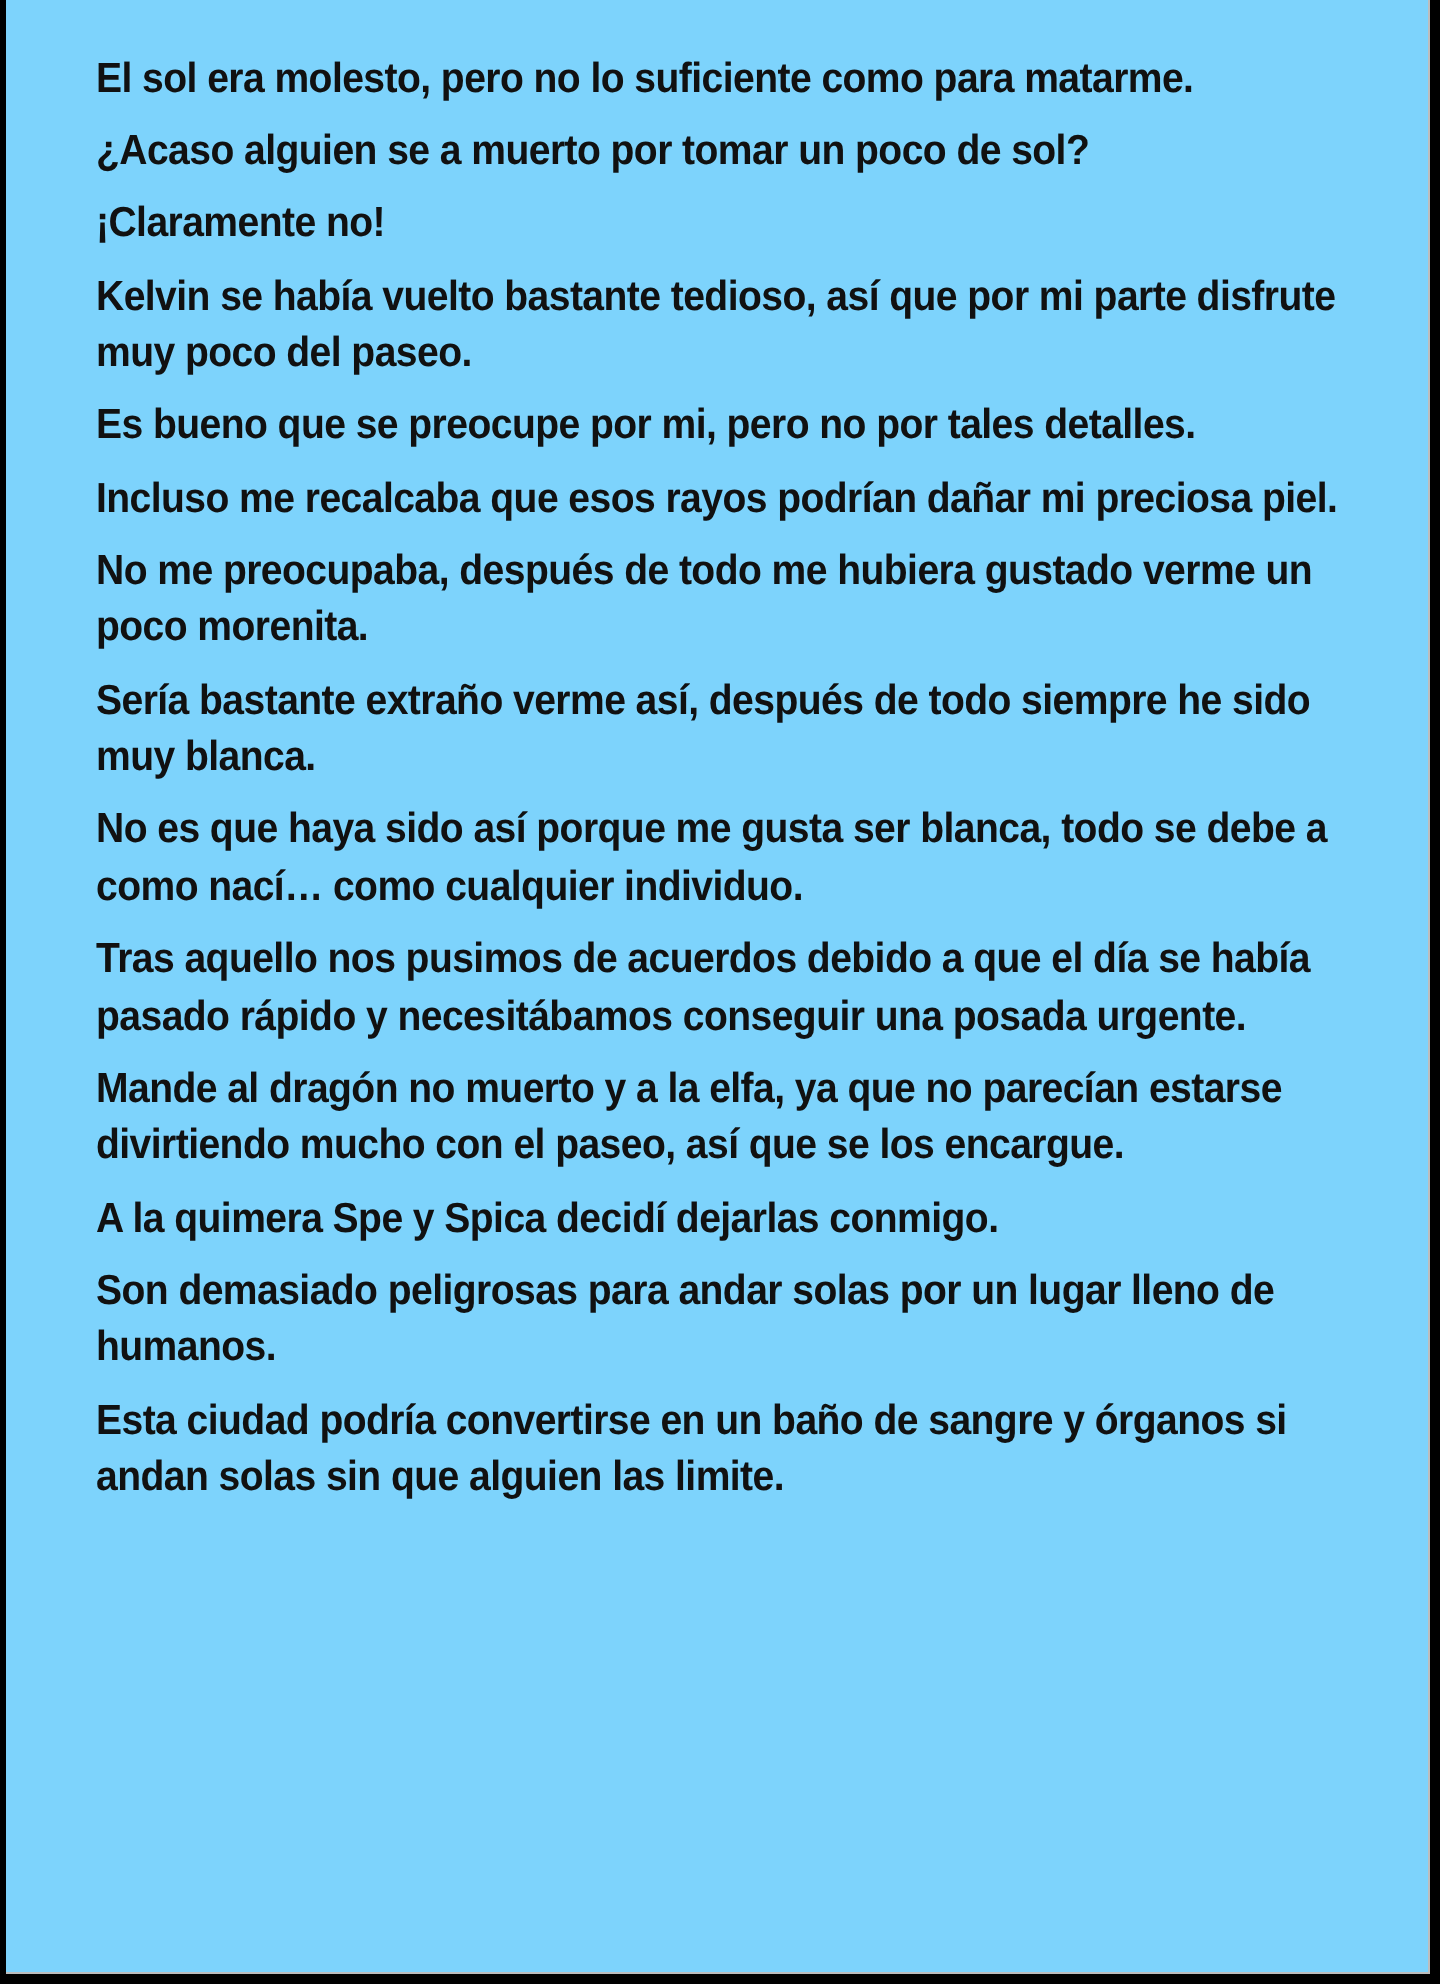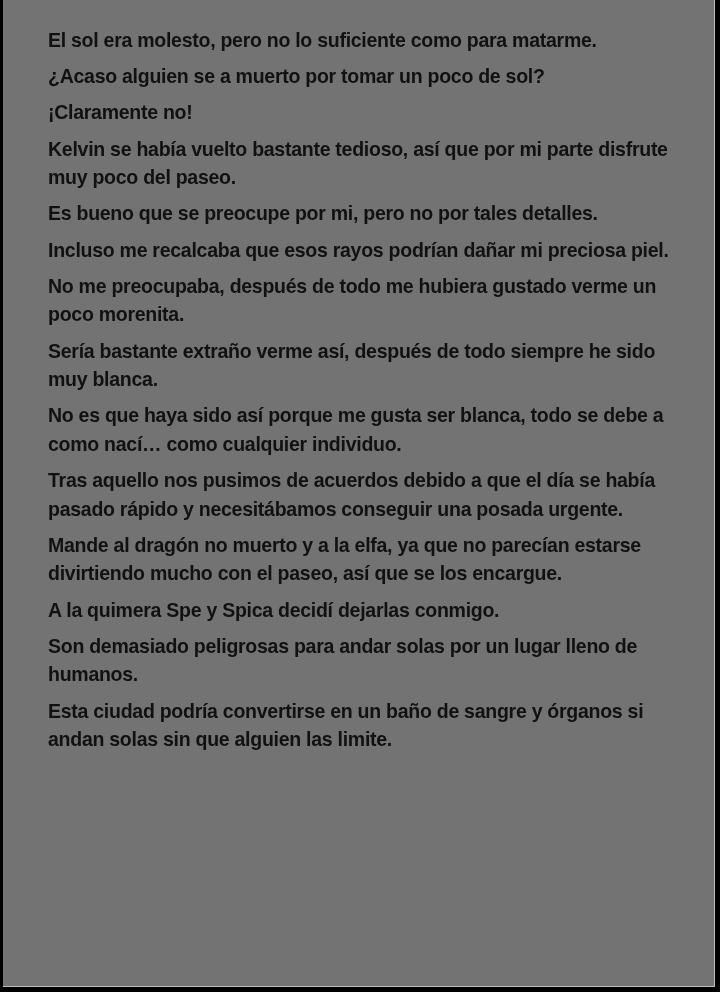--- a/index.html
+++ b/index.html
@@ -9,21 +9,21 @@
       height: 992px;
       background: #000;
       overflow: hidden;
     }
     .page {
       position: absolute;
       left: 3px;
       top: 0;
       width: 712px;
       height: 987px;
-      background: #737373;
+      background: #7dd3fc;
     }
     .page-edge {
       position: absolute;
       right: 0;
       top: 0;
       width: 1px;
       height: 987px;
       background: #bdbdbd;
     }
     .page-edge-bottom {

